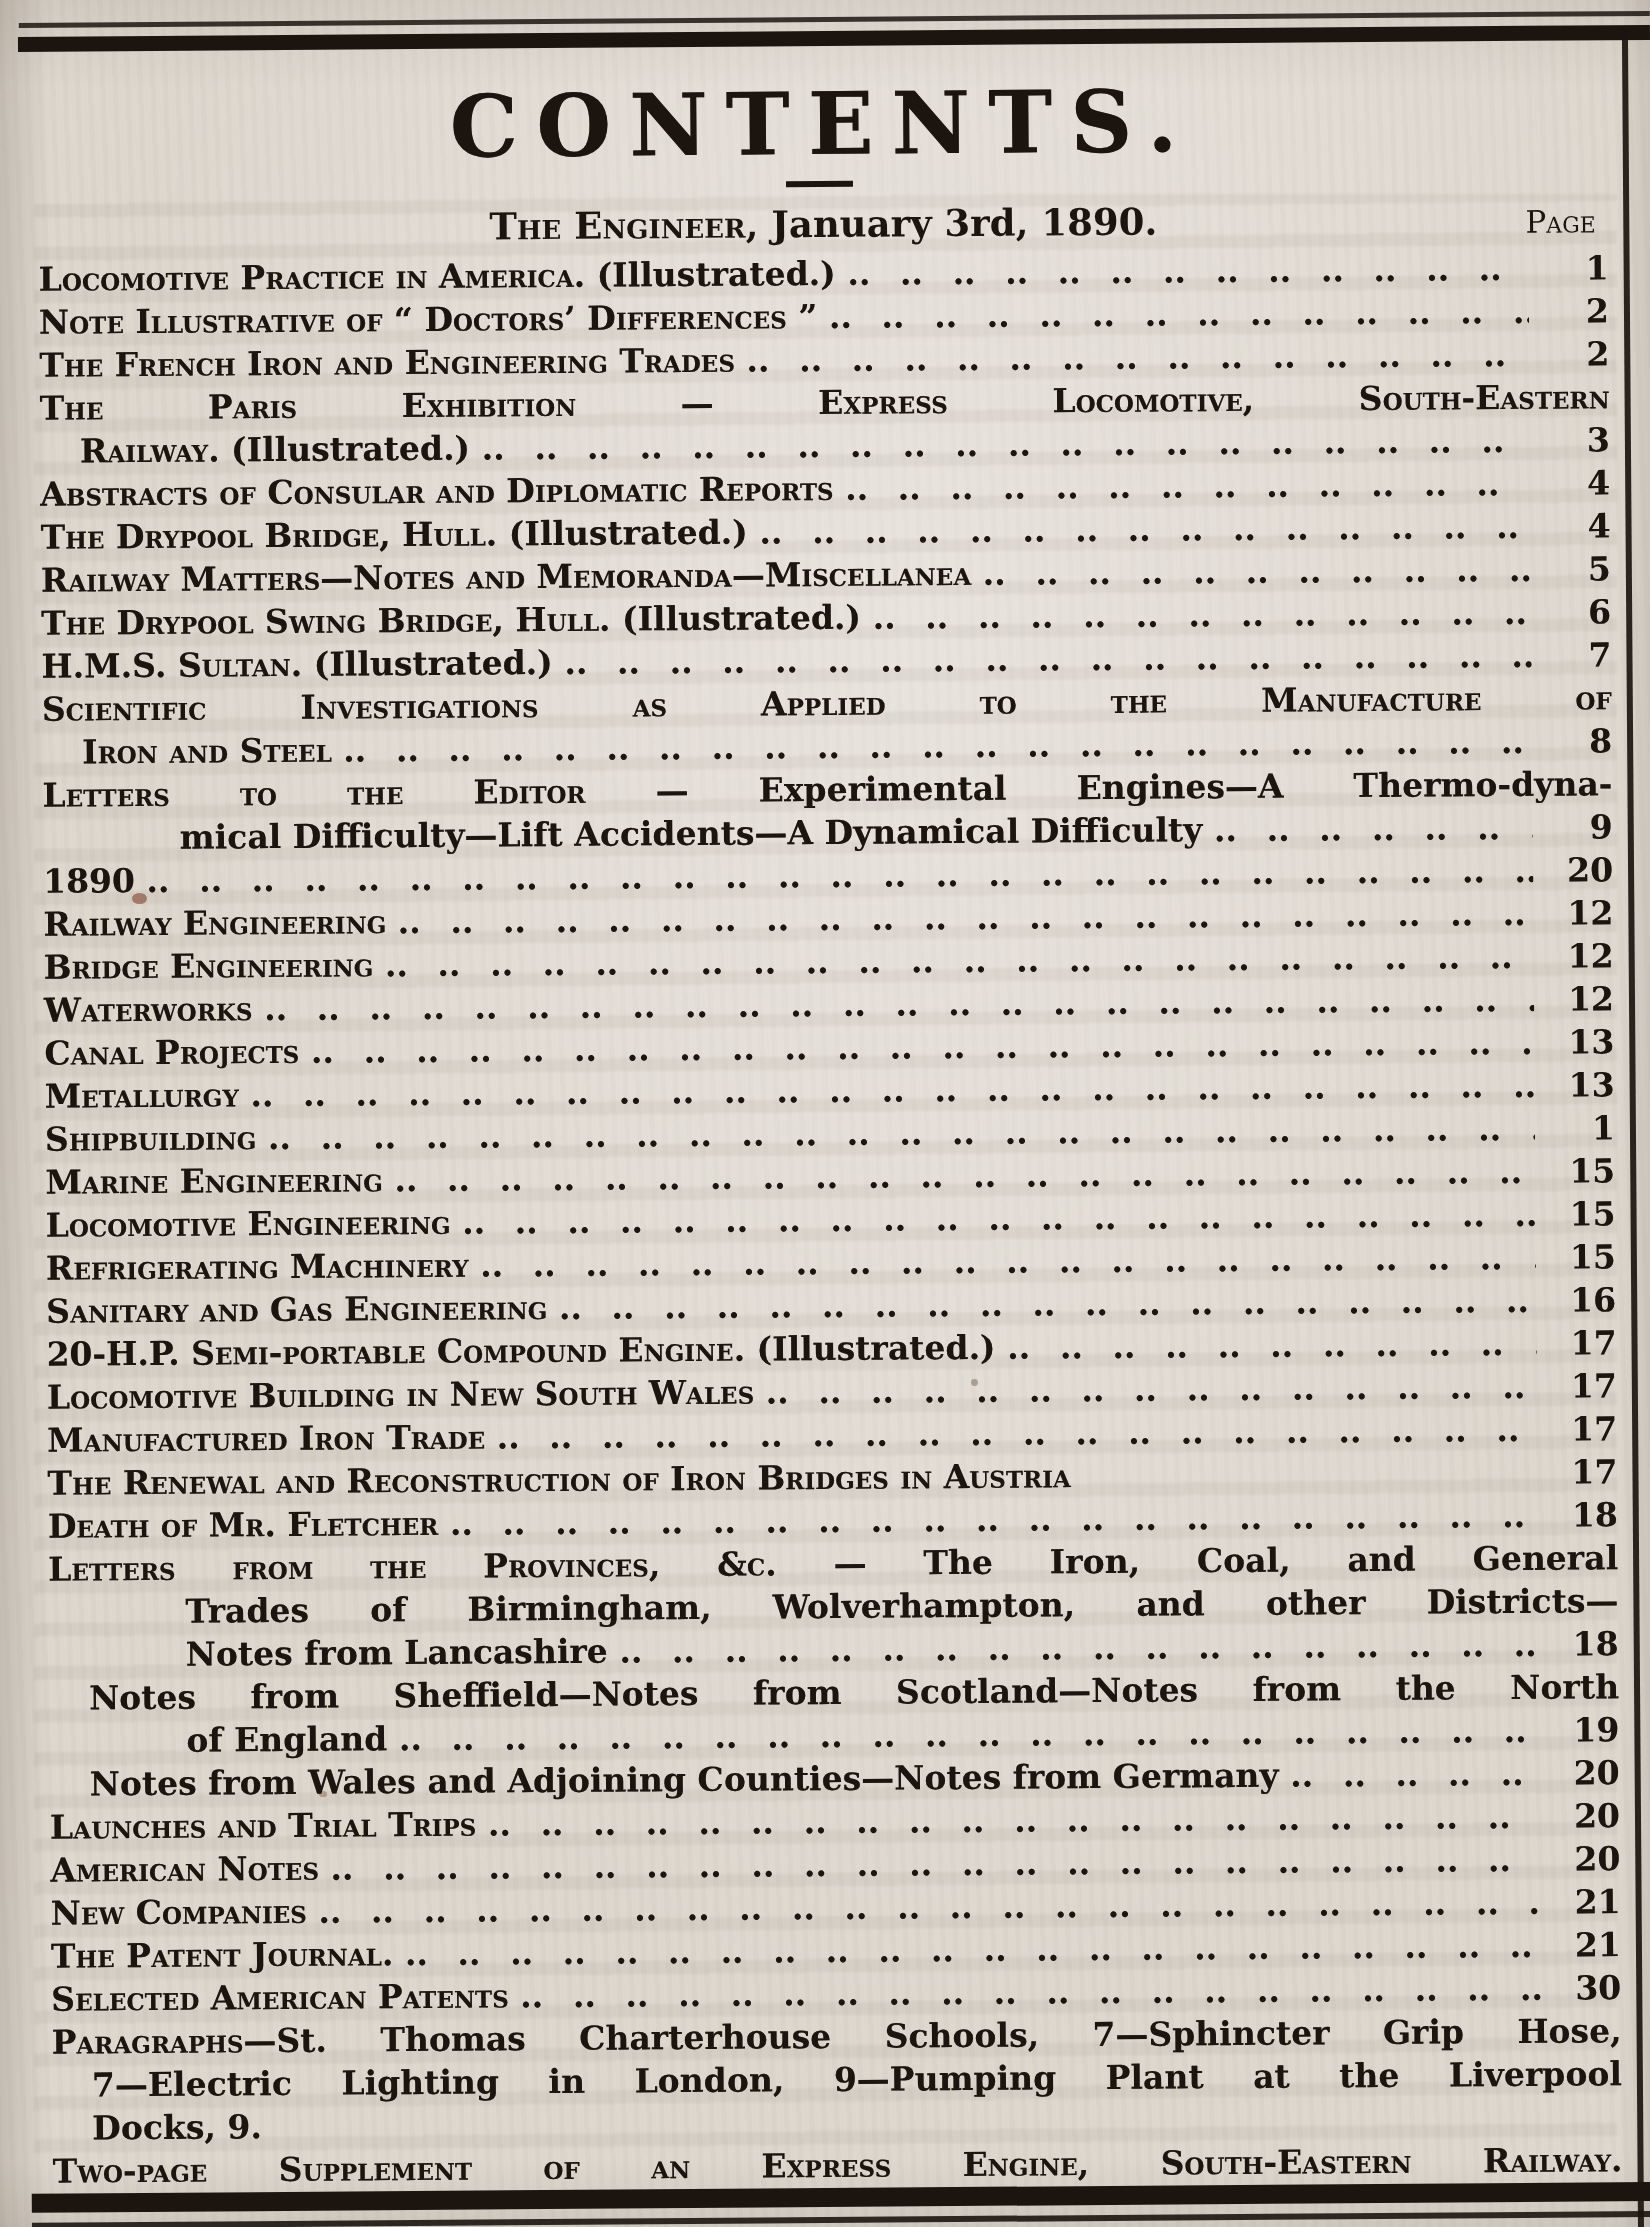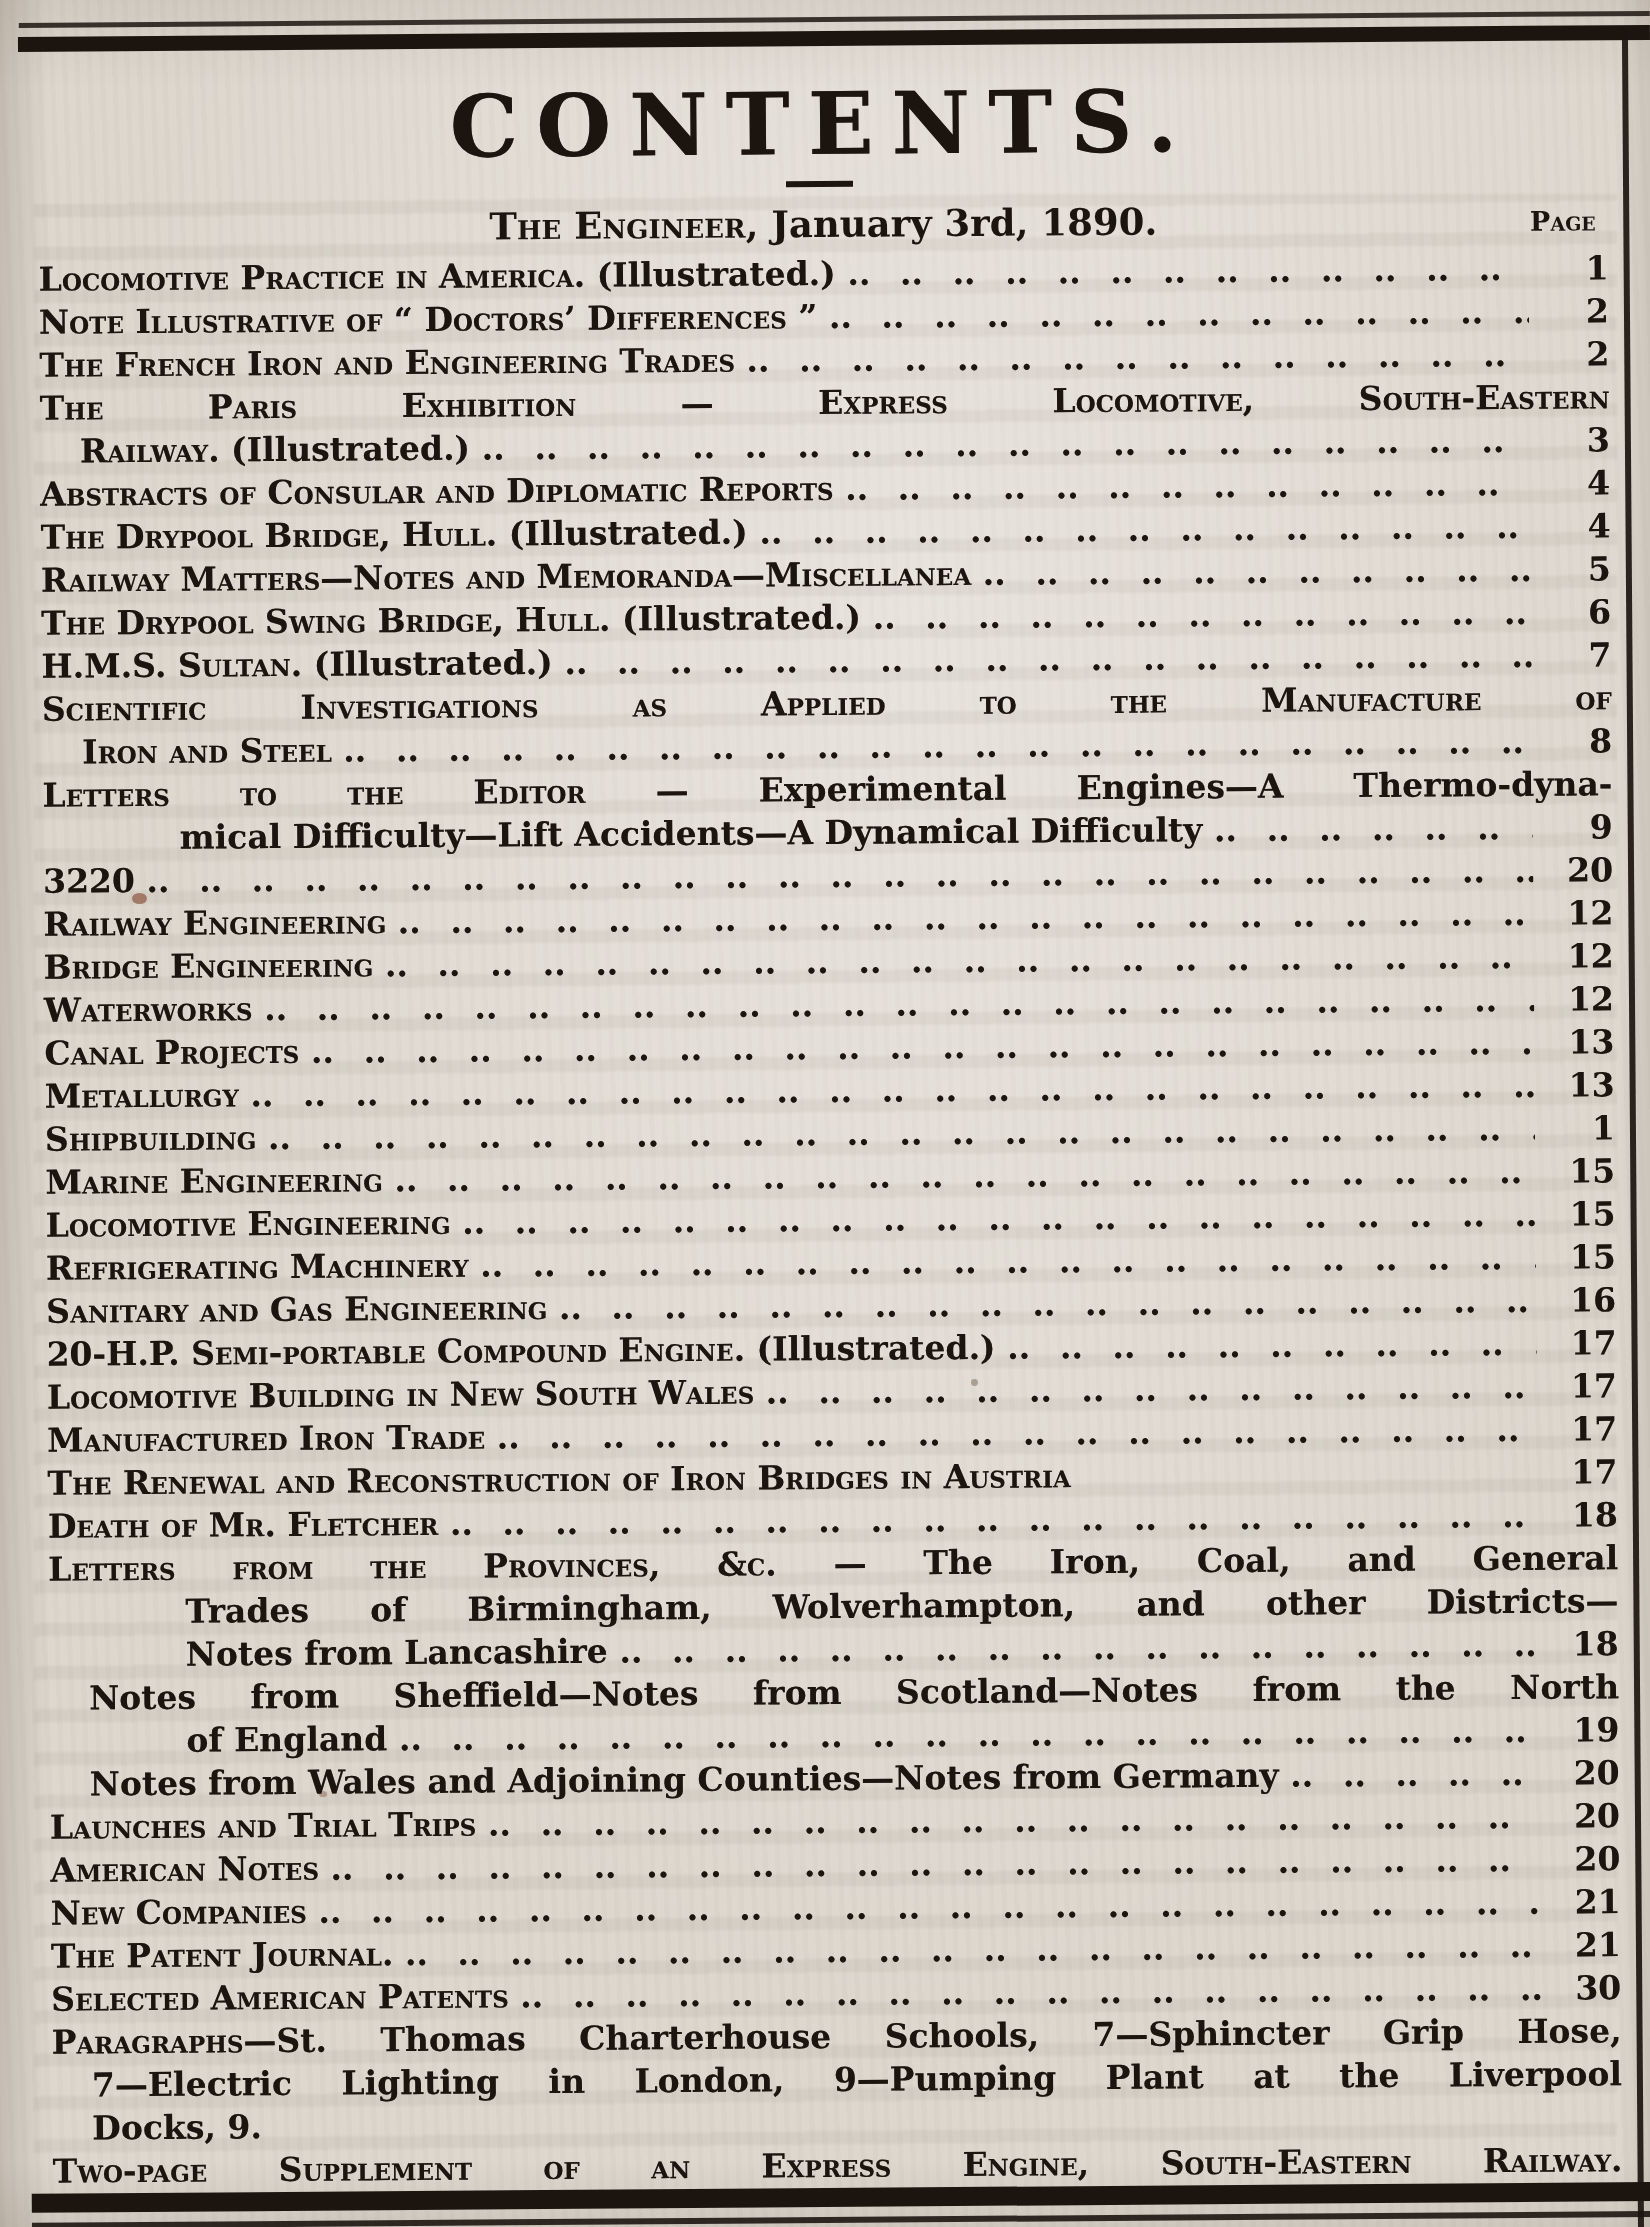--- a/index.html
+++ b/index.html
@@ -33,21 +33,21 @@
   .speck.s1{left:132px;top:893px;width:15px;height:11.4px;background:rgba(122,52,30,.55);filter:blur(0.6px);}
   .speck.s2{left:971px;top:1379px;width:6.8px;height:6.8px;background:rgba(90,70,50,.4);filter:blur(0.6px);}
   .speck.s3{left:319px;top:1791px;width:8px;height:5.7px;background:rgba(110,60,40,.35);filter:blur(0.6px);}
   
   .masthead{position:absolute;left:44px;width:1570px;top:72px;text-align:center;}
   .big-title{font-size:86px;font-weight:bold;letter-spacing:.21em;line-height:1.2;
     text-shadow:0 0 0.6px rgba(20,12,8,.6);}
   .issue-row{position:absolute;left:44px;width:1570px;top:201px;text-align:center;
     font-size:37px;font-weight:bold;line-height:46px;}
   .sc{font-variant-caps:small-caps;}
-  .page-label{position:absolute;right:12.5px;bottom:-3.4px;font-size:27px;font-variant-caps:small-caps;font-weight:bold;}
+  .page-label{position:absolute;right:12.5px;bottom:-3.4px;font-size:31px;font-variant-caps:small-caps;font-weight:normal;}
   
   .toc{position:absolute;left:44px;width:1570px;top:252px;font-size:33px;line-height:43px;
     font-weight:bold;text-shadow:0 0 0.6px rgba(20,12,8,.45);}
   .row{display:flex;align-items:baseline;}
   .row > .sc,.row > .pl{flex:0 0 auto;white-space:pre;}
   .lead{flex:1 1 auto;min-width:0;overflow:hidden;white-space:nowrap;}
   .lead::after{content:".. .. .. .. .. .. .. .. .. .. .. .. .. .. .. .. .. .. .. .. .. .. .. .. .. .. .. .. .. .. .. .. .. .. .. ..";
     word-spacing:.55em;padding-left:.35em;}
   .sp{flex:1 1 auto;}
   .pg{flex:0 0 80px;text-align:right;}
@@ -141,21 +141,21 @@
           <span class="lead"></span>
           <span class="pg">8</span>
         </div>
       <div class="jrow"><span class="sc">Letters to the Editor</span><span class="pl"> — Experimental Engines—A Thermo-dyna-</span></div>
       <div class="row i2">
           <span class="pl">mical Difficulty—Lift Accidents—A Dynamical Difficulty</span>
           <span class="lead"></span>
           <span class="pg">9</span>
         </div>
       <div class="row">
-          <span class="sc">3220</span>
+          <span class="sc">1890</span>
           <span class="lead"></span>
           <span class="pg">20</span>
         </div>
       <div class="row">
           <span class="sc">Railway Engineering</span>
           <span class="lead"></span>
           <span class="pg">12</span>
         </div>
       <div class="row">
           <span class="sc">Bridge Engineering</span>

